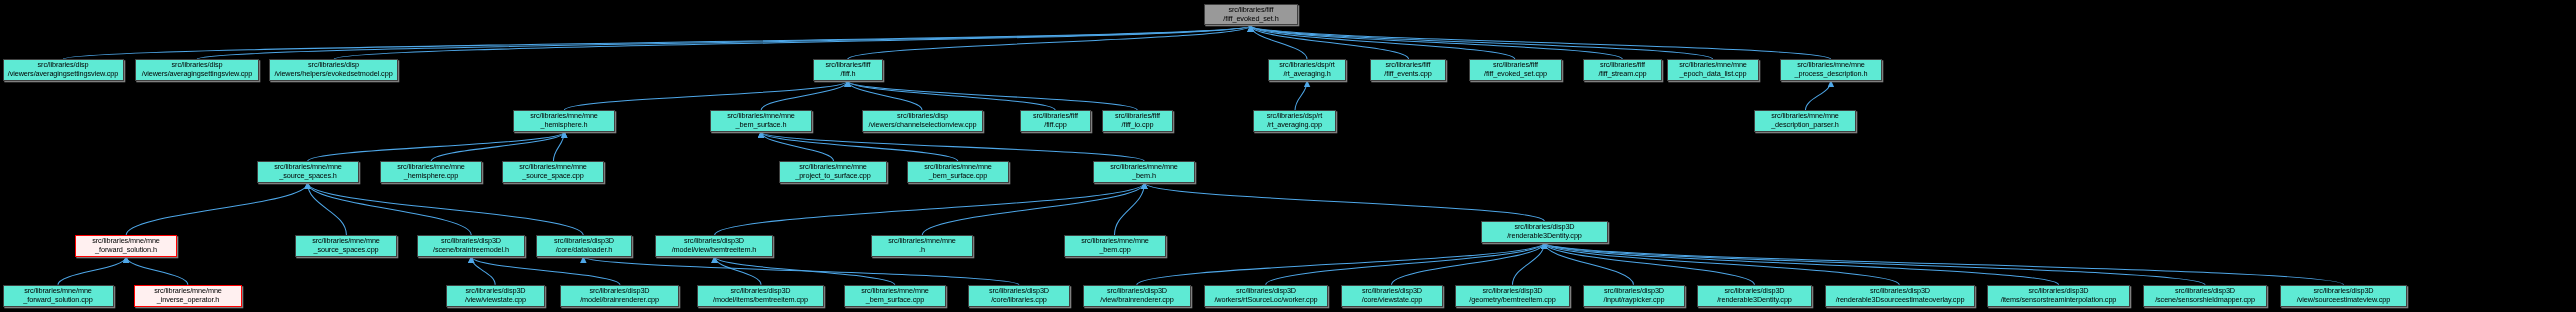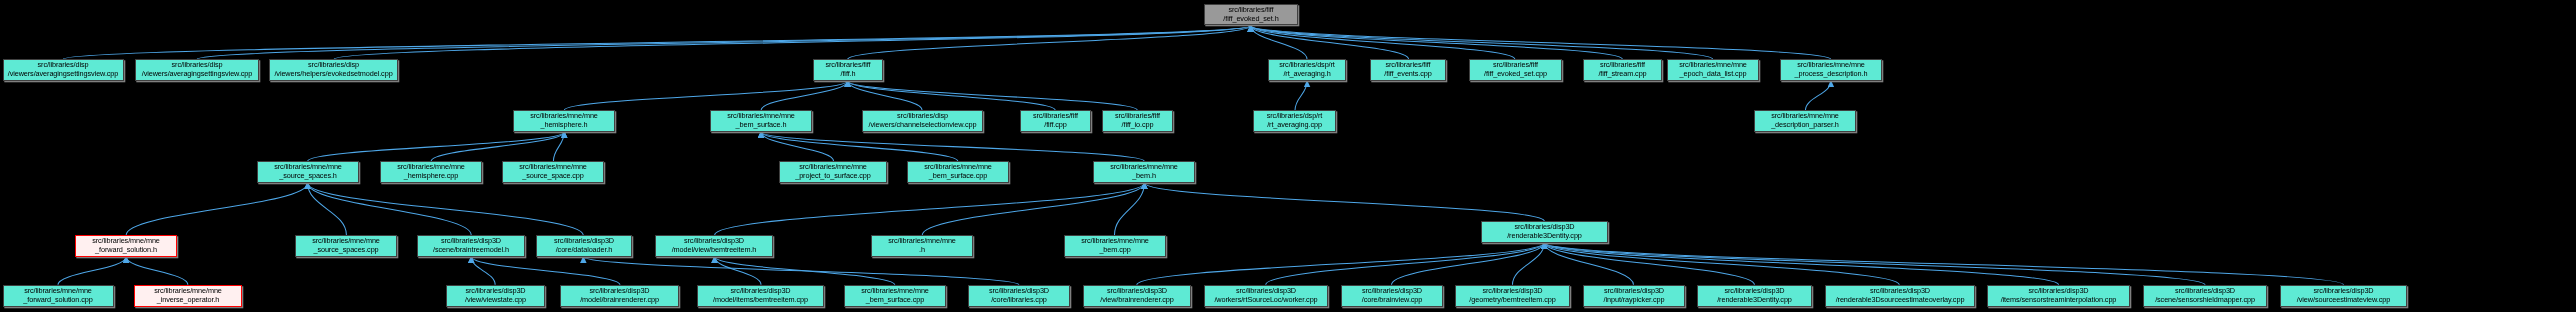--- a/index.html
+++ b/index.html
@@ -120,21 +120,21 @@
     <div class="node" style="left: 1064px; top: 235px; width: 102px; height: 21.7px;"><span class="l1">src/libraries/mne/mne</span><span class="l2">_bem.cpp</span></div>
     <div class="node" style="left: 2.5px; top: 285px; width: 111px; height: 21.7px;"><span class="l1">src/libraries/mne/mne</span><span class="l2">_forward_solution.cpp</span></div>
     <div class="node hl" style="left: 134px; top: 285px; width: 108px; height: 21.7px;"><span class="l1">src/libraries/mne/mne</span><span class="l2">_inverse_operator.h</span></div>
     <div class="node" style="left: 446px; top: 285px; width: 99px; height: 21.7px;"><span class="l1">src/libraries/disp3D</span><span class="l2">/view/viewstate.cpp</span></div>
     <div class="node" style="left: 560px; top: 285px; width: 119px; height: 21.7px;"><span class="l1">src/libraries/disp3D</span><span class="l2">/model/brainrenderer.cpp</span></div>
     <div class="node" style="left: 697px; top: 285px; width: 127px; height: 21.7px;"><span class="l1">src/libraries/disp3D</span><span class="l2">/model/items/bemtreeitem.cpp</span></div>
     <div class="node" style="left: 844px; top: 285px; width: 102px; height: 21.7px;"><span class="l1">src/libraries/mne/mne</span><span class="l2">_bem_surface.cpp</span></div>
     <div class="node" style="left: 968px; top: 285px; width: 102px; height: 21.7px;"><span class="l1">src/libraries/disp3D</span><span class="l2">/core/libraries.cpp</span></div>
     <div class="node" style="left: 1083px; top: 285px; width: 108px; height: 21.7px;"><span class="l1">src/libraries/disp3D</span><span class="l2">/view/brainrenderer.cpp</span></div>
     <div class="node" style="left: 1204px; top: 285px; width: 124px; height: 21.7px;"><span class="l1">src/libraries/disp3D</span><span class="l2">/workers/rtSourceLoc/worker.cpp</span></div>
-    <div class="node" style="left: 1341px; top: 285px; width: 102px; height: 21.7px;"><span class="l1">src/libraries/disp3D</span><span class="l2">/core/brainview.cpp</span></div>
+    <div class="node" style="left: 1341px; top: 285px; width: 102px; height: 21.7px;"><span class="l1">src/libraries/disp3D</span><span class="l2">/core/viewstate.cpp</span></div>
     <div class="node" style="left: 1455px; top: 285px; width: 115px; height: 21.7px;"><span class="l1">src/libraries/disp3D</span><span class="l2">/geometry/bemtreeitem.cpp</span></div>
     <div class="node" style="left: 1583px; top: 285px; width: 102px; height: 21.7px;"><span class="l1">src/libraries/disp3D</span><span class="l2">/input/raypicker.cpp</span></div>
     <div class="node" style="left: 1697px; top: 285px; width: 115px; height: 21.7px;"><span class="l1">src/libraries/disp3D</span><span class="l2">/renderable3Dentity.cpp</span></div>
     <div class="node" style="left: 1825px; top: 285px; width: 150px; height: 21.7px;"><span class="l1">src/libraries/disp3D</span><span class="l2">/renderable3Dsourceestimateoverlay.cpp</span></div>
     <div class="node" style="left: 1987px; top: 285px; width: 143px; height: 21.7px;"><span class="l1">src/libraries/disp3D</span><span class="l2">/items/sensorstreaminterpolation.cpp</span></div>
     <div class="node" style="left: 2143px; top: 285px; width: 124px; height: 21.7px;"><span class="l1">src/libraries/disp3D</span><span class="l2">/scene/sensorshieldmapper.cpp</span></div>
     <div class="node" style="left: 2280px; top: 285px; width: 127px; height: 21.7px;"><span class="l1">src/libraries/disp3D</span><span class="l2">/view/sourceestimateview.cpp</span></div>
   </div>
 
 

